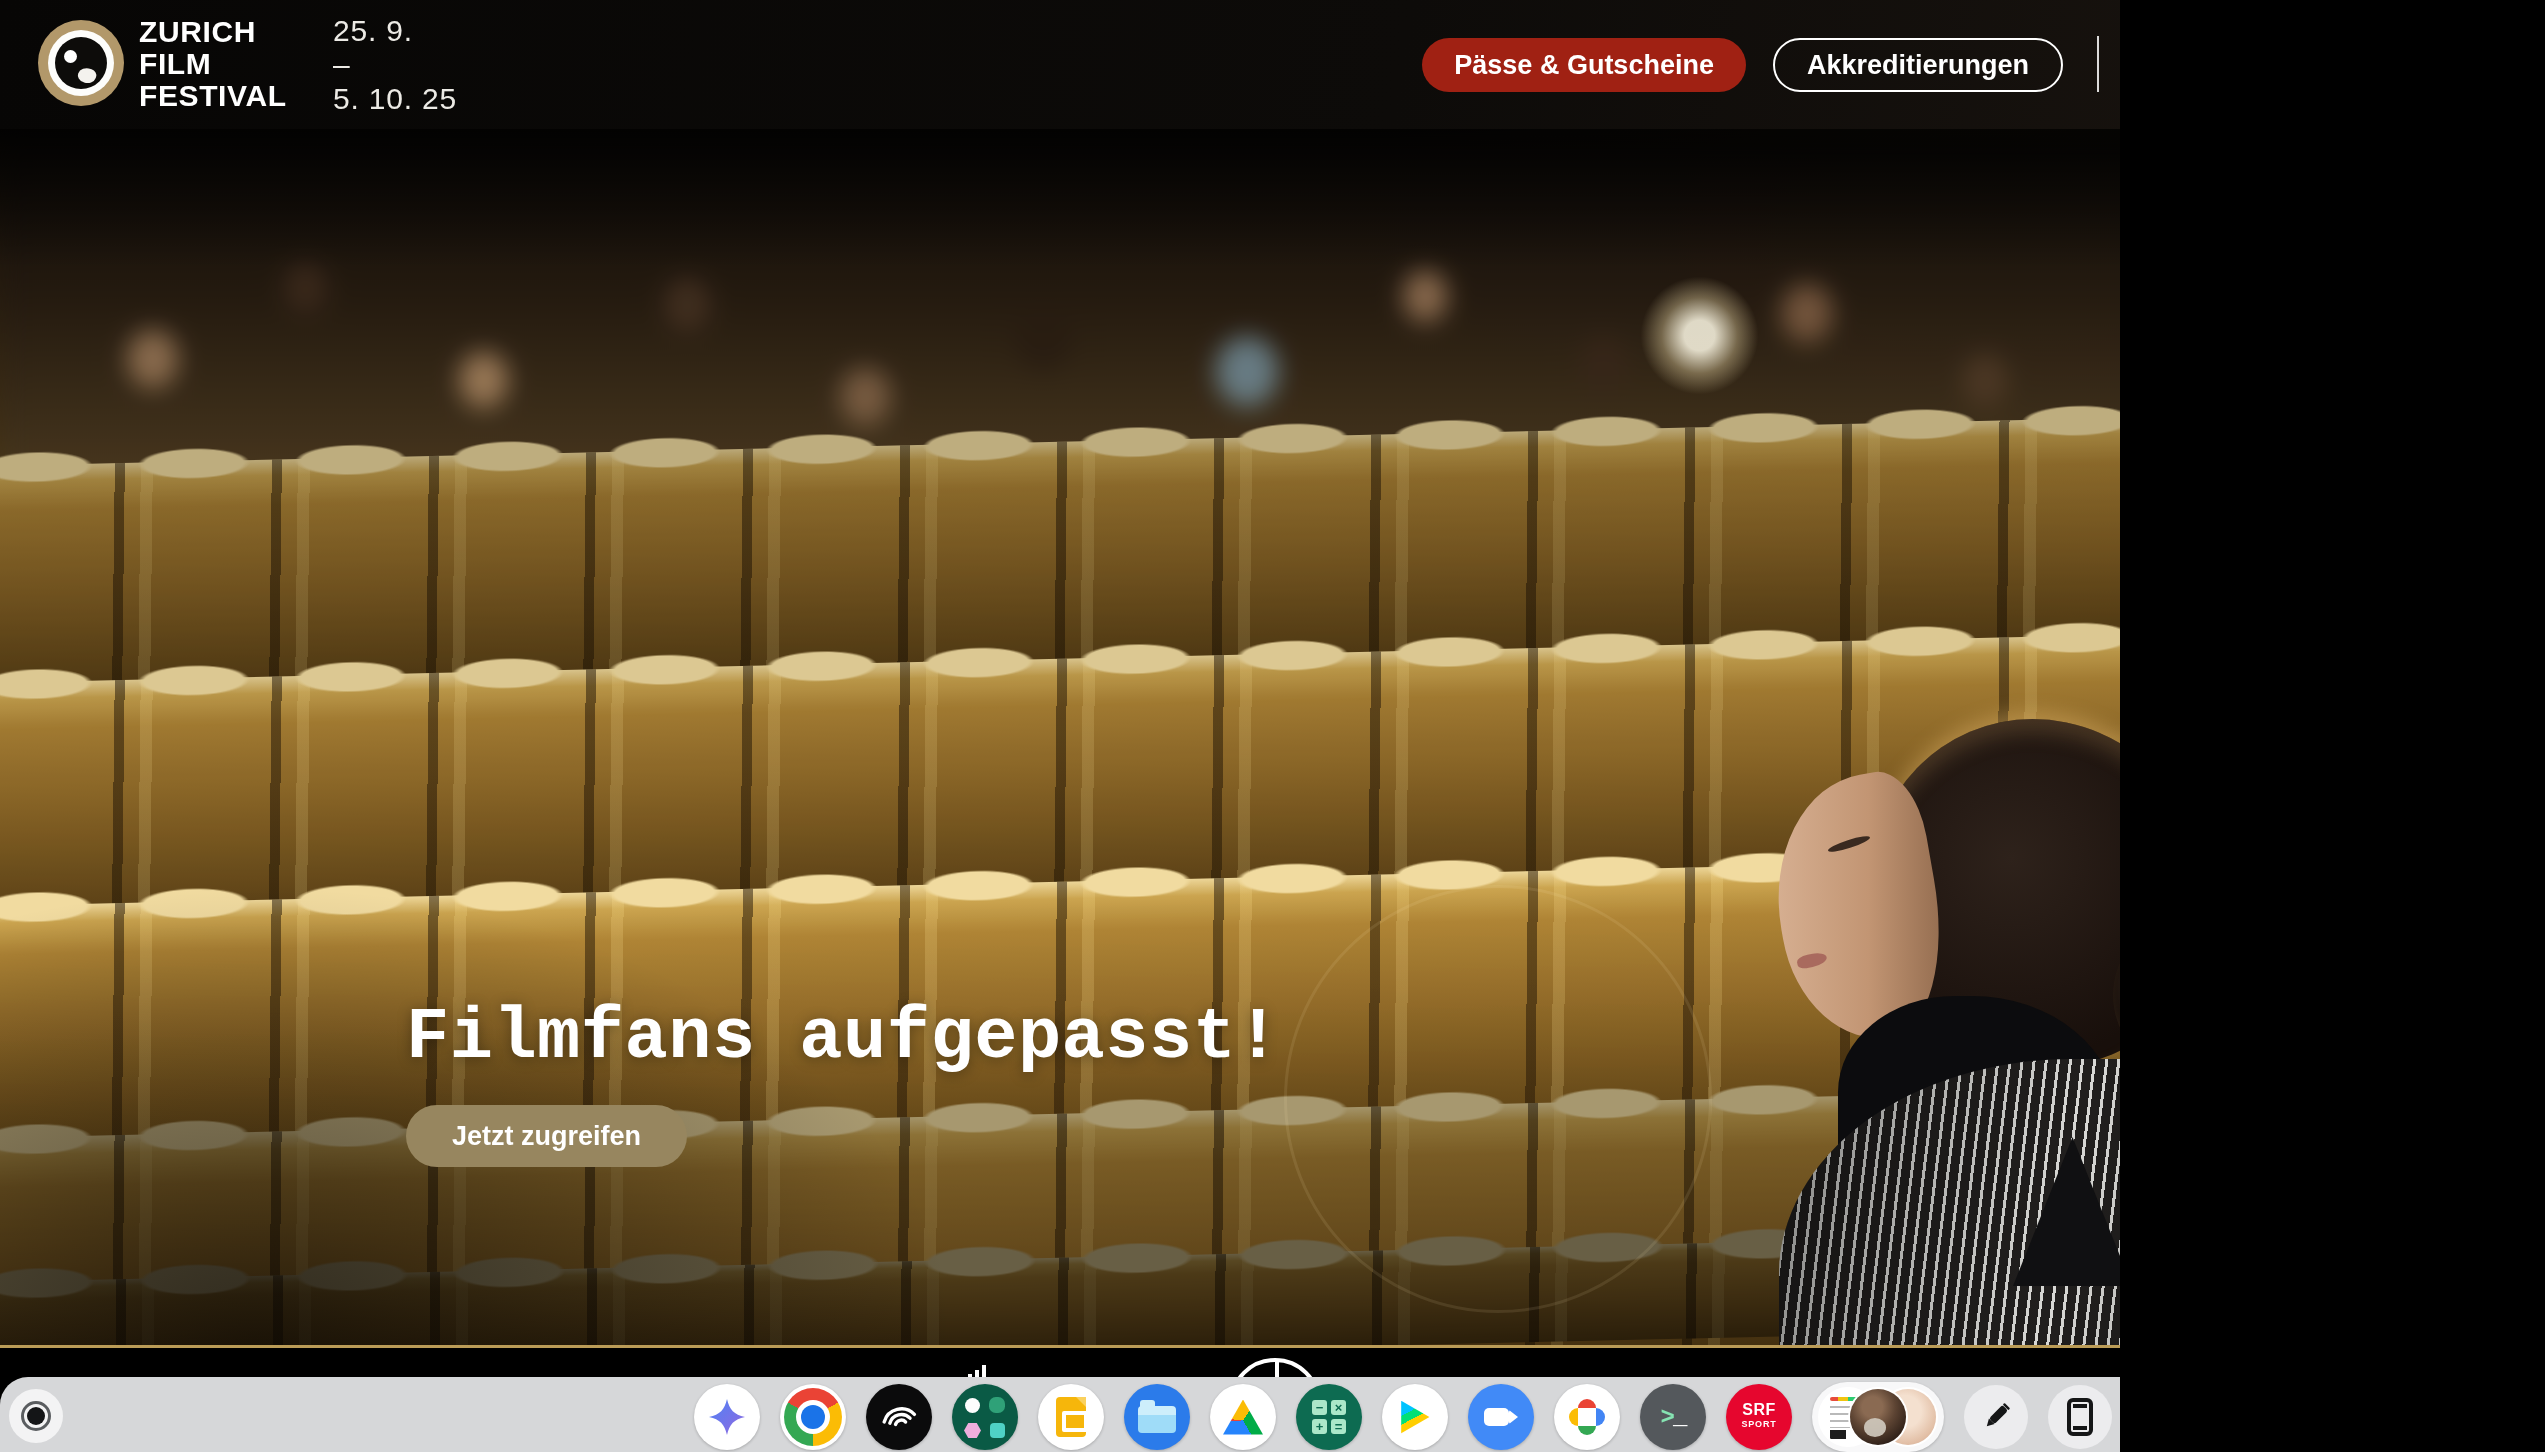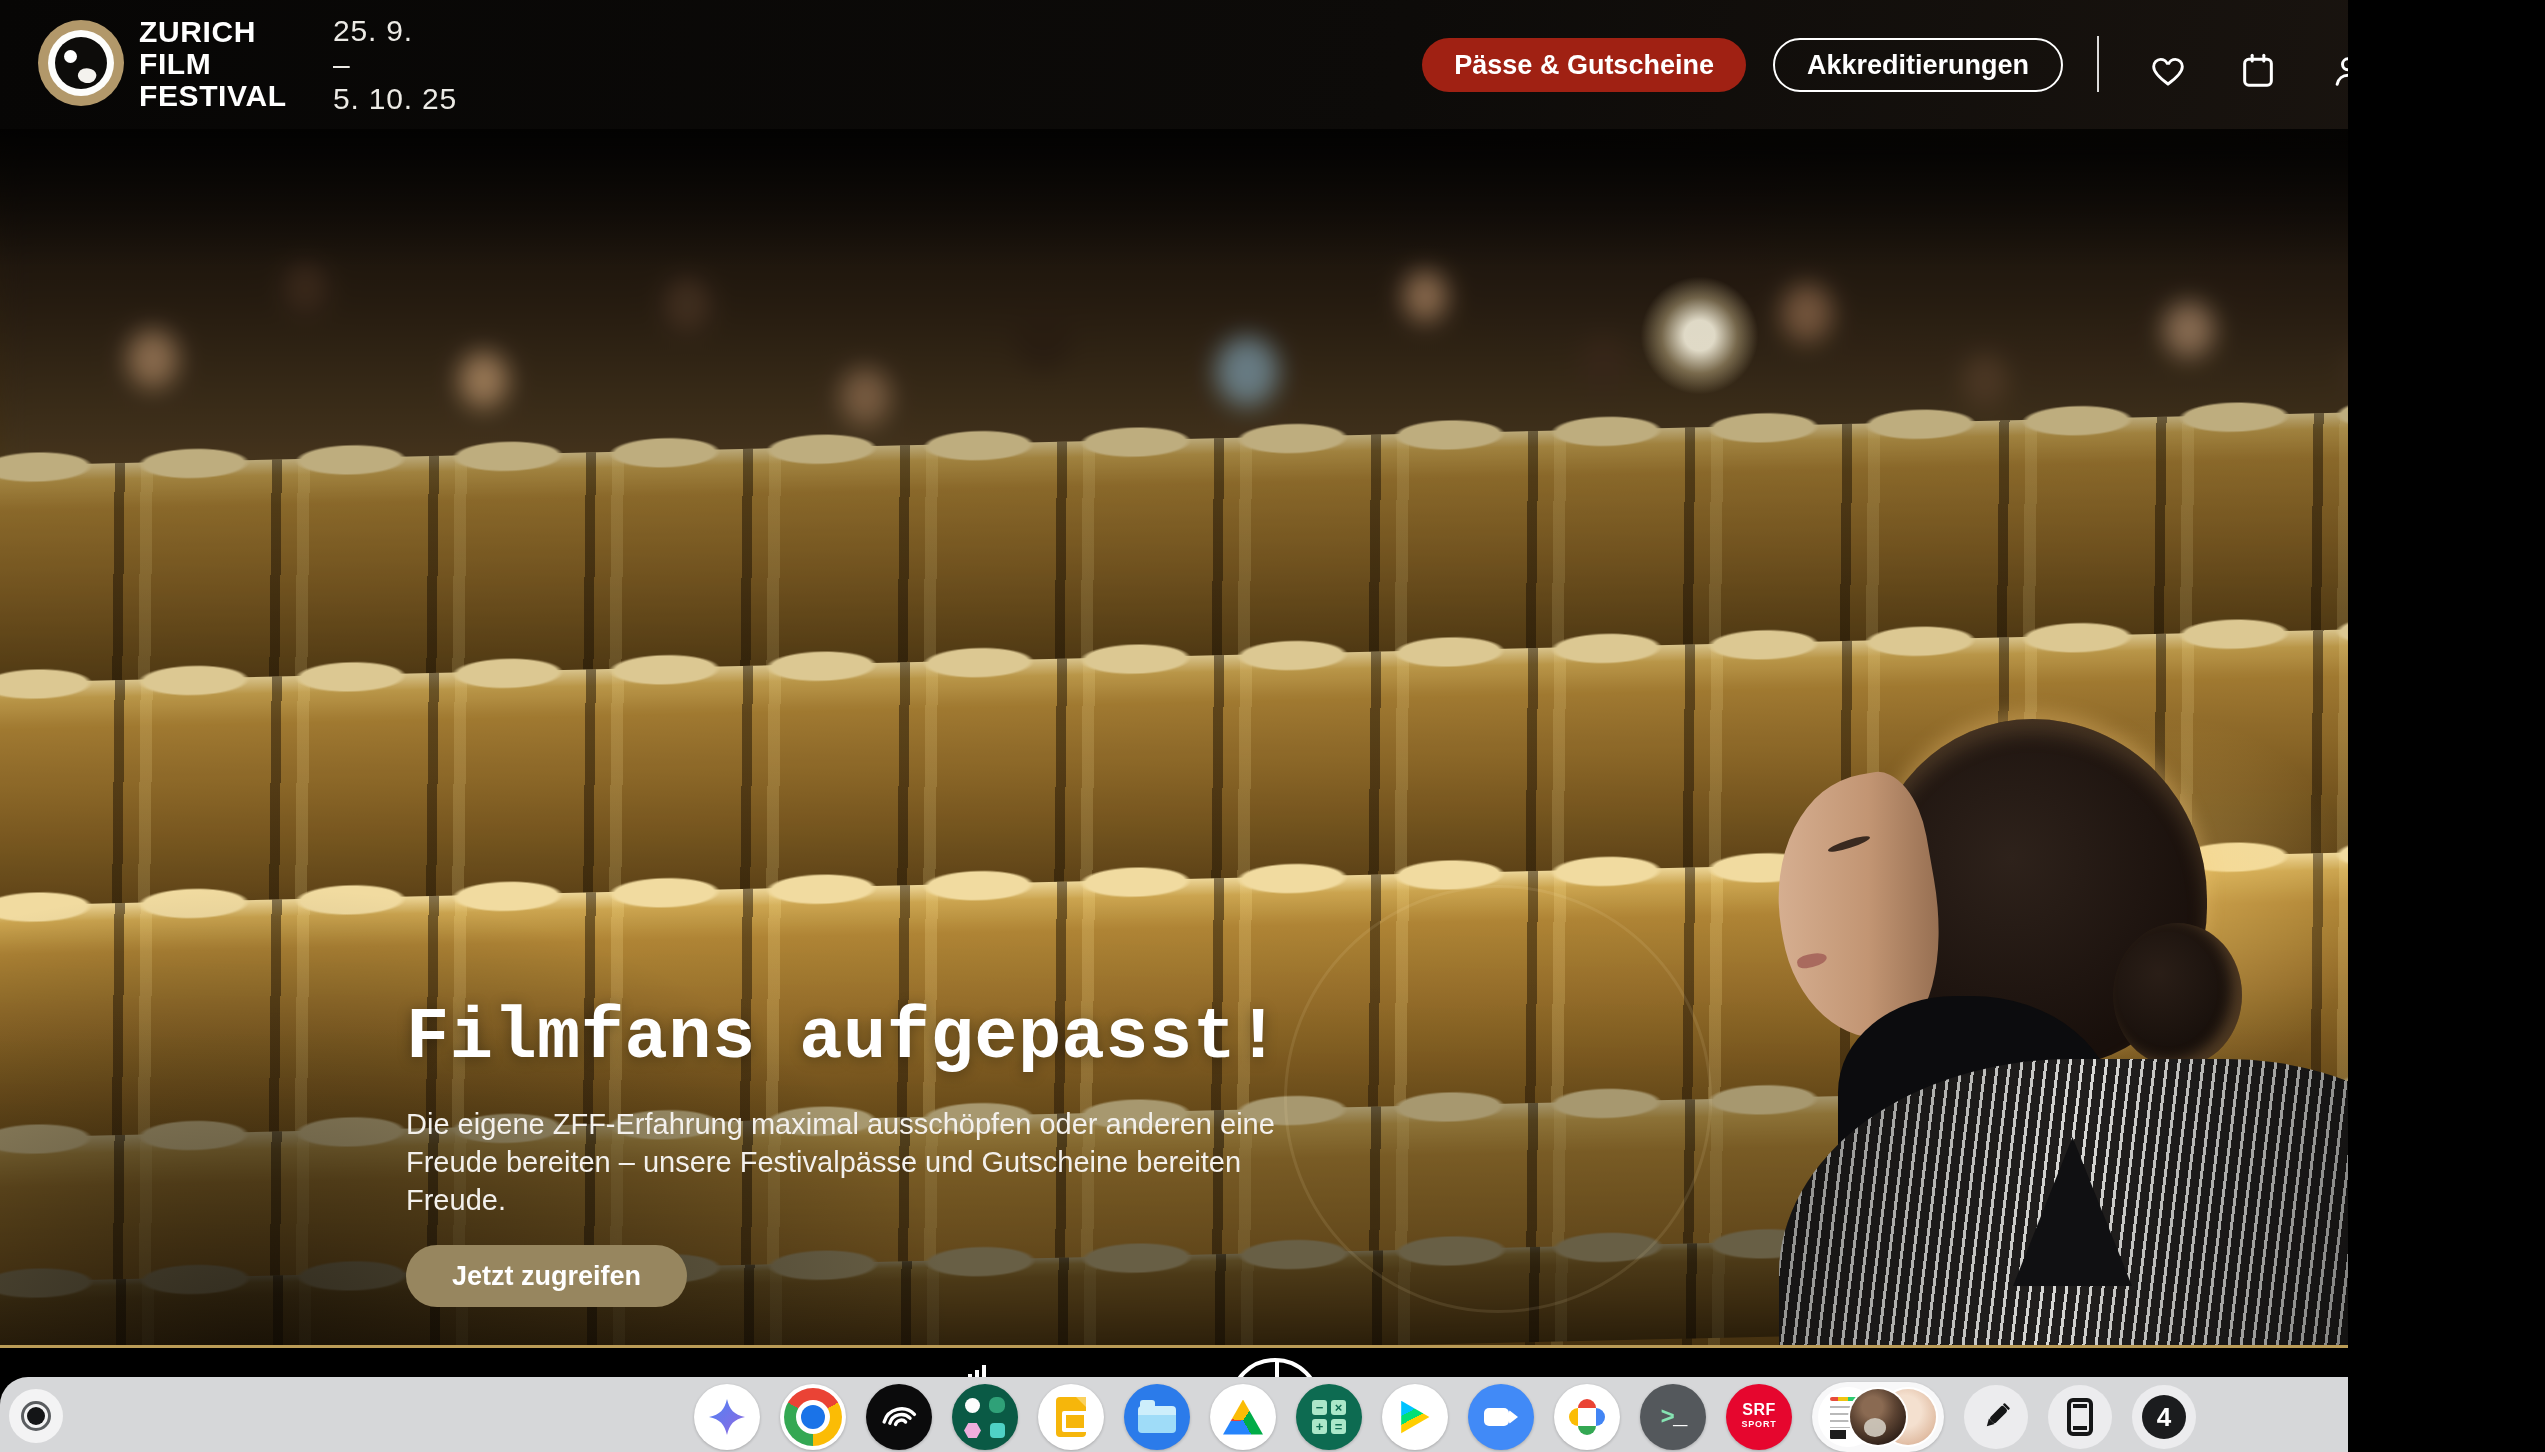--- a/index.html
+++ b/index.html
@@ -1,18 +1,18 @@
 <!DOCTYPE html>
 <html><head>
 <meta charset="utf-8">
 <title>Zurich Film Festival</title>
 <style>
   * { margin:0; padding:0; box-sizing:border-box; }
   html,body { width:2545px; height:1453px; background:#000; font-family:"Liberation Sans",sans-serif; }
-  .screen { position:relative; width:2348px; height:1453px; overflow:hidden; background:#000; }
+  .screen { position:relative; width:2120px; height:1453px; overflow:hidden; background:#000; }
 
   
   .site-header { position:absolute; left:0; top:0; width:2545px; height:129px;
     background:linear-gradient(100deg,#070605 0%,#0d0b09 55%,#1b1510 100%); z-index:3; }
   .logo-eye { position:absolute; left:38px; top:20px; width:86px; height:86px; border-radius:50%;
     background:#b2986a; }
   .logo-eye .eye-white { position:absolute; inset:10px; border-radius:50%; background:#fdfdfb; }
   .logo-eye .eye-pupil { position:absolute; inset:17px; border-radius:50%; background:#0d0c0a; }
   .logo-eye .eye-glint { position:absolute; left:26px; top:30px; width:13px; height:13px; border-radius:50%; background:#fff; }
   .logo-eye .eye-blob { position:absolute; left:40px; top:48px; width:18px; height:15px; border-radius:60% 40% 55% 45%; background:#f4f2ee; transform:rotate(20deg); }
@@ -288,21 +288,20 @@
       <div class="w-turtleneck"></div>
       <div class="w-blazer"></div>
       <div class="w-collar"></div>
     </div>
     <div class="hero-shade"></div>
     <div class="hero-topshade"></div>
   </div>
 
   <div class="hero-copy">
     <div class="hero-title">Filmfans aufgepasst!</div>
-    <div class="hero-desc">Die eigene ZFF-Erfahrung maximal ausschöpfen oder anderen eine Freude bereiten – unsere Festivalpässe und Gutscheine bereiten Freude.</div>
     <div class="hero-cta">Jetzt zugreifen</div>
   </div>
 
   <div class="page-bottom">
     <div class="scroll-circle"></div>
     <div class="mini-bars">
         <i></i>
         <i></i>
         <i></i>
       </div>

